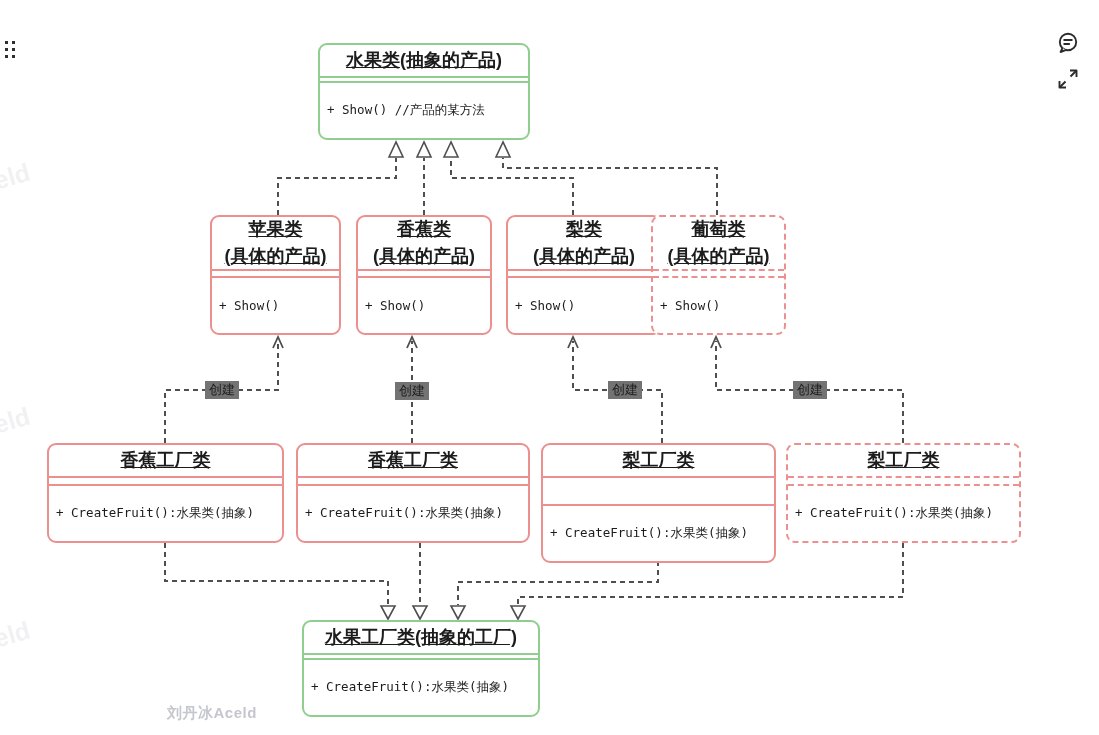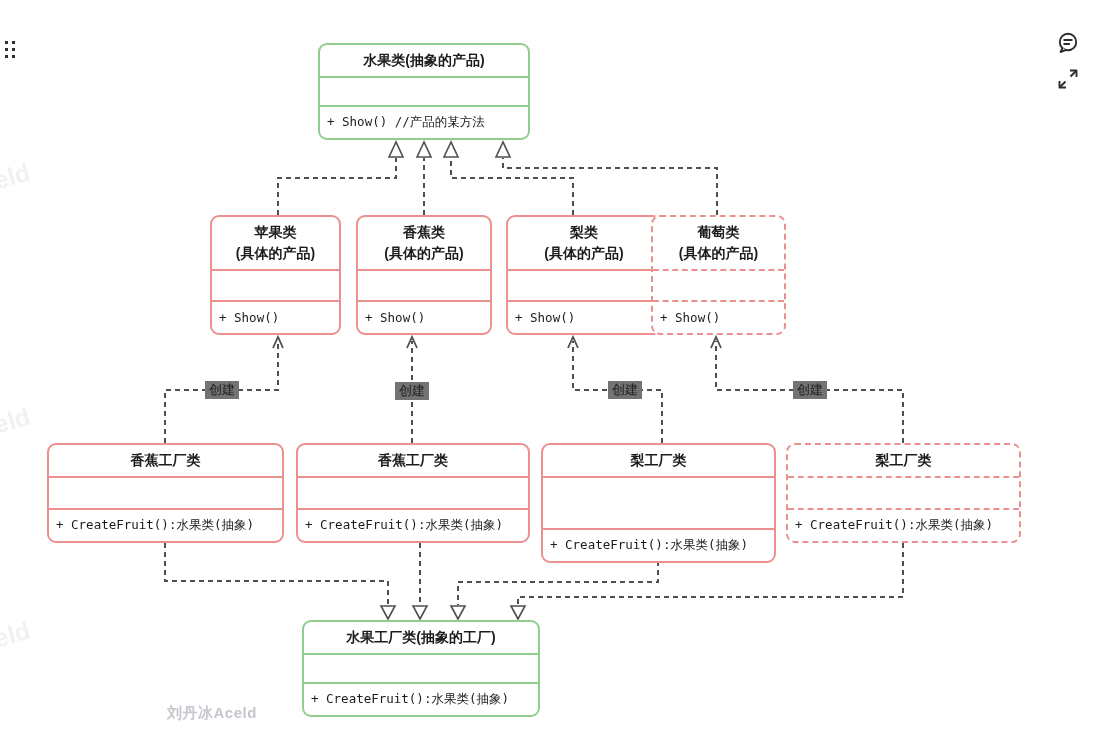--- a/index.html
+++ b/index.html
@@ -10,28 +10,28 @@
   
   .uml-box{
     position:absolute;background:#fff;border:2px solid;border-radius:9px;
     display:flex;flex-direction:column;box-sizing:border-box;z-index:2;
   }
   .green{border-color:#8fce8f;}
   .red{border-color:#ec8f8f;}
   .dashed{border-style:dashed;}
   .box-title{
     flex:0 0 auto;display:flex;flex-direction:column;align-items:center;justify-content:center;
-    font-weight:bold;font-size:14px;line-height:1.5;text-align:center;
+    font-weight:bold;font-size:18px;line-height:1.5;text-align:center;text-decoration:underline;
   }
   .t1 .box-title{height:31px;}
   .t2 .box-title{height:52px;}
   .box-fields{flex:1 1 auto;border-top:2px solid;}
   .box-methods{
     flex:0 0 auto;height:31px;border-top:2px solid;display:flex;align-items:center;
-    padding:0 7px;font-family:"DejaVu Sans Mono","Liberation Mono",monospace;font-size:12.5px;
+    padding:12px 7px;font-family:"DejaVu Sans Mono","Liberation Mono",monospace;font-size:12.5px;
     white-space:nowrap;
   }
   .green>.box-fields,.green>.box-methods{border-color:#8fce8f;}
   .red>.box-fields,.red>.box-methods{border-color:#ec8f8f;}
   .dashed>.box-fields,.dashed>.box-methods{border-top-style:dashed;}
   
   #edges{position:absolute;left:0;top:0;z-index:1;}
   .edge{fill:none;stroke:#4f4f4f;stroke-width:2;stroke-dasharray:5 4;}
   .tri{fill:#fff;stroke:#4f4f4f;stroke-width:1.6;}
   .chev{fill:none;stroke:#4f4f4f;stroke-width:1.8;}

